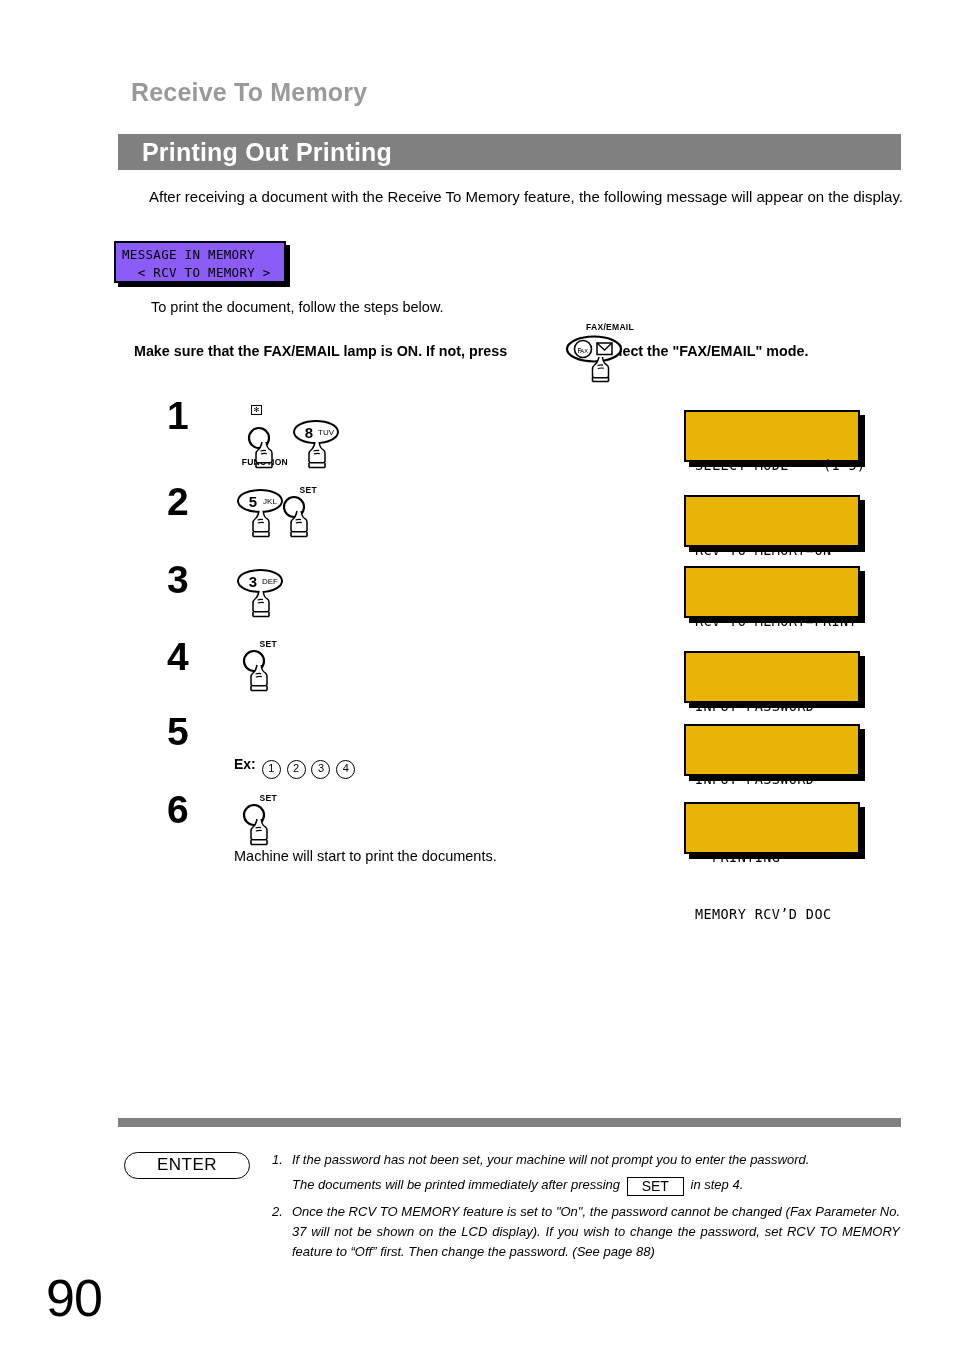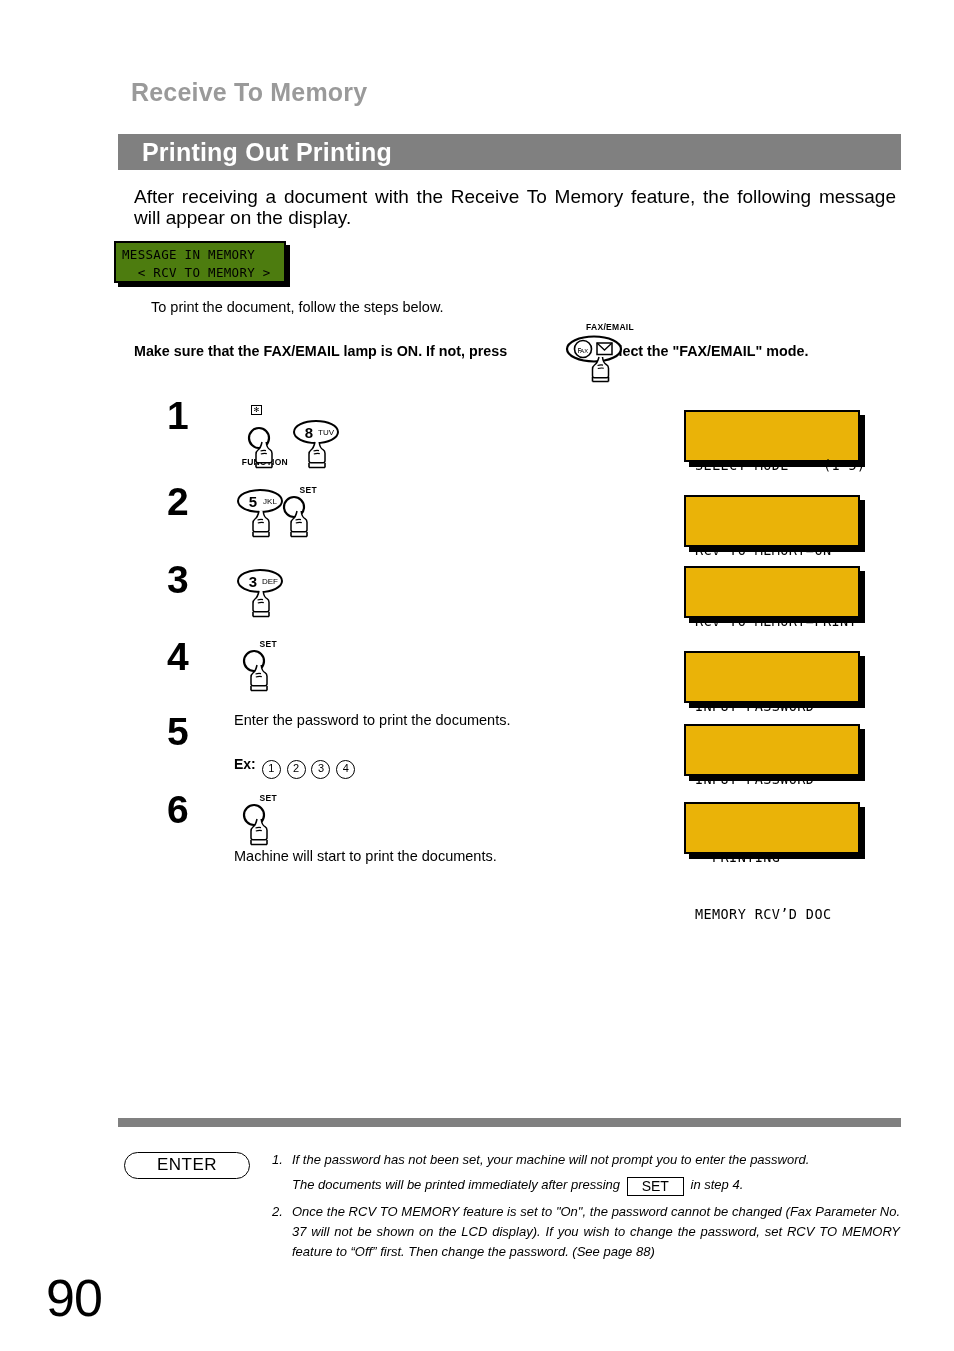--- a/index.html
+++ b/index.html
@@ -42,24 +42,24 @@
     top: 4px;
     font-size: 25px;
     font-weight: bold;
     color: #ffffff;
     letter-spacing: 0.2px;
   }
 
   
   .intro-para {
     position: absolute;
-    left: 134px;
+    left: 149px;
     top: 186px;
     width: 762px;
-    font-size: 19px;
+    font-size: 15px;
     line-height: 21px;
     text-align: justify;
   }
   .to-print-line {
     position: absolute;
     left: 127px;
     top: 299px;
     font-size: 14.5px;
     margin-left: 24px;
   }
@@ -109,21 +109,21 @@
   }
 
   
   .msg-lcd {
     position: absolute;
     left: 114px;
     top: 241px;
     width: 172px;
     height: 42px;
     border: 2px solid #000;
-    background: #4d7c0f;
+    background: #8b5cf6;
     box-shadow: 4px 4px 0 0 #000;
     font-family: "DejaVu Sans Mono", monospace;
     font-size: 12.5px;
     line-height: 18px;
     letter-spacing: 0.3px;
     padding: 3px 6px;
     box-sizing: border-box;
     white-space: pre;
   }
 
@@ -374,21 +374,20 @@
     <path d="M13 36 l0 4.5 M13 40.5 l16 0 M29 40.5 l0-4.5" fill="none" stroke="#000" stroke-width="1.6"></path>
   </svg>
 </div>
 <div class="lcd" style="left:684px; top:651px; width:176px; height:52px;">
   <span class="row">INPUT PASSWORD</span>
   <span class="row right"><span class="pw-blocks"><i></i><i></i><i></i><i></i></span></span>
 </div>
 
 <div class="step-num" style="left:167px; top:712px;">5</div>
 <div class="step-text" style="left:234px; top:710px; width:400px;">
-  <div>Enter the password to print the documents.</div>
 </div>
 <div class="ex-line" style="left:234px; top:756px;">
   <span>Ex:</span>
   <span class="digit">1</span>
   <span class="digit">2</span>
   <span class="digit">3</span>
   <span class="digit">4</span>
 </div>
 <div class="lcd" style="left:684px; top:724px; width:176px; height:52px;">
   <span class="row">INPUT PASSWORD</span>

